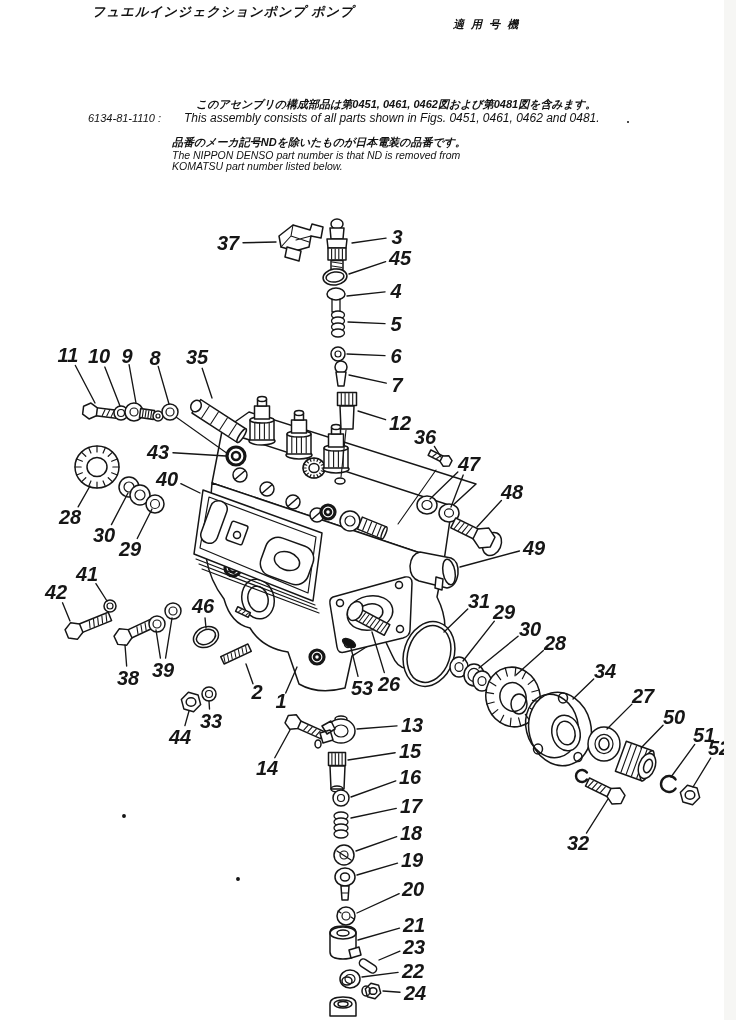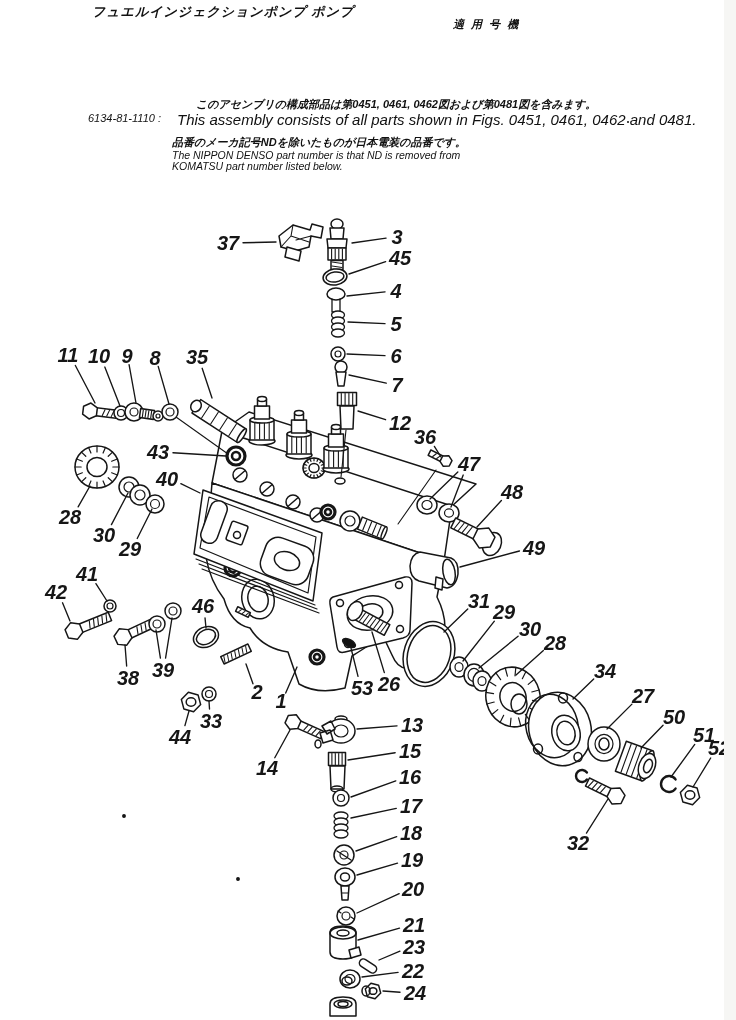--- a/index.html
+++ b/index.html
@@ -5,21 +5,21 @@
   html,body{margin:0;padding:0;background:#f6f6f4;}
   #page{position:relative;width:724px;height:1020px;background:#ffffff;overflow:hidden;
         font-family:"Liberation Sans",sans-serif;color:#111;font-style:italic;}
   .abs{position:absolute;white-space:nowrap;}
   .jp{font-weight:bold;}
   #jp-title{left:92px;top:3px;font-size:13px;letter-spacing:1px;}
   #applicable{left:453px;top:17px;font-size:11px;letter-spacing:2px;}
   #fig-title{left:4px;top:17px;font-size:16.5px;font-weight:bold;letter-spacing:0px;}
   #asm-num{left:88px;top:112px;font-size:11px;}
   #note-jp1{left:172px;top:97px;font-size:11px;margin-left:24px;}
-  #note-en1{left:177px;top:111px;font-size:15px;}
+  #note-en1{left:184px;top:111px;font-size:12px;}
   #note-jp2{left:172px;top:135px;font-size:11px;}
   #note-en2{left:172px;top:149px;font-size:10.5px;}
   #note-en3{left:172px;top:160px;font-size:10.5px;text-align:center;}
   .dot{position:absolute;width:2px;height:2px;background:#111;border-radius:50%;}
   #diagram-svg{position:absolute;left:0;top:0;}
 </style>
 </head>
 <body>
 
 <div id="page">

